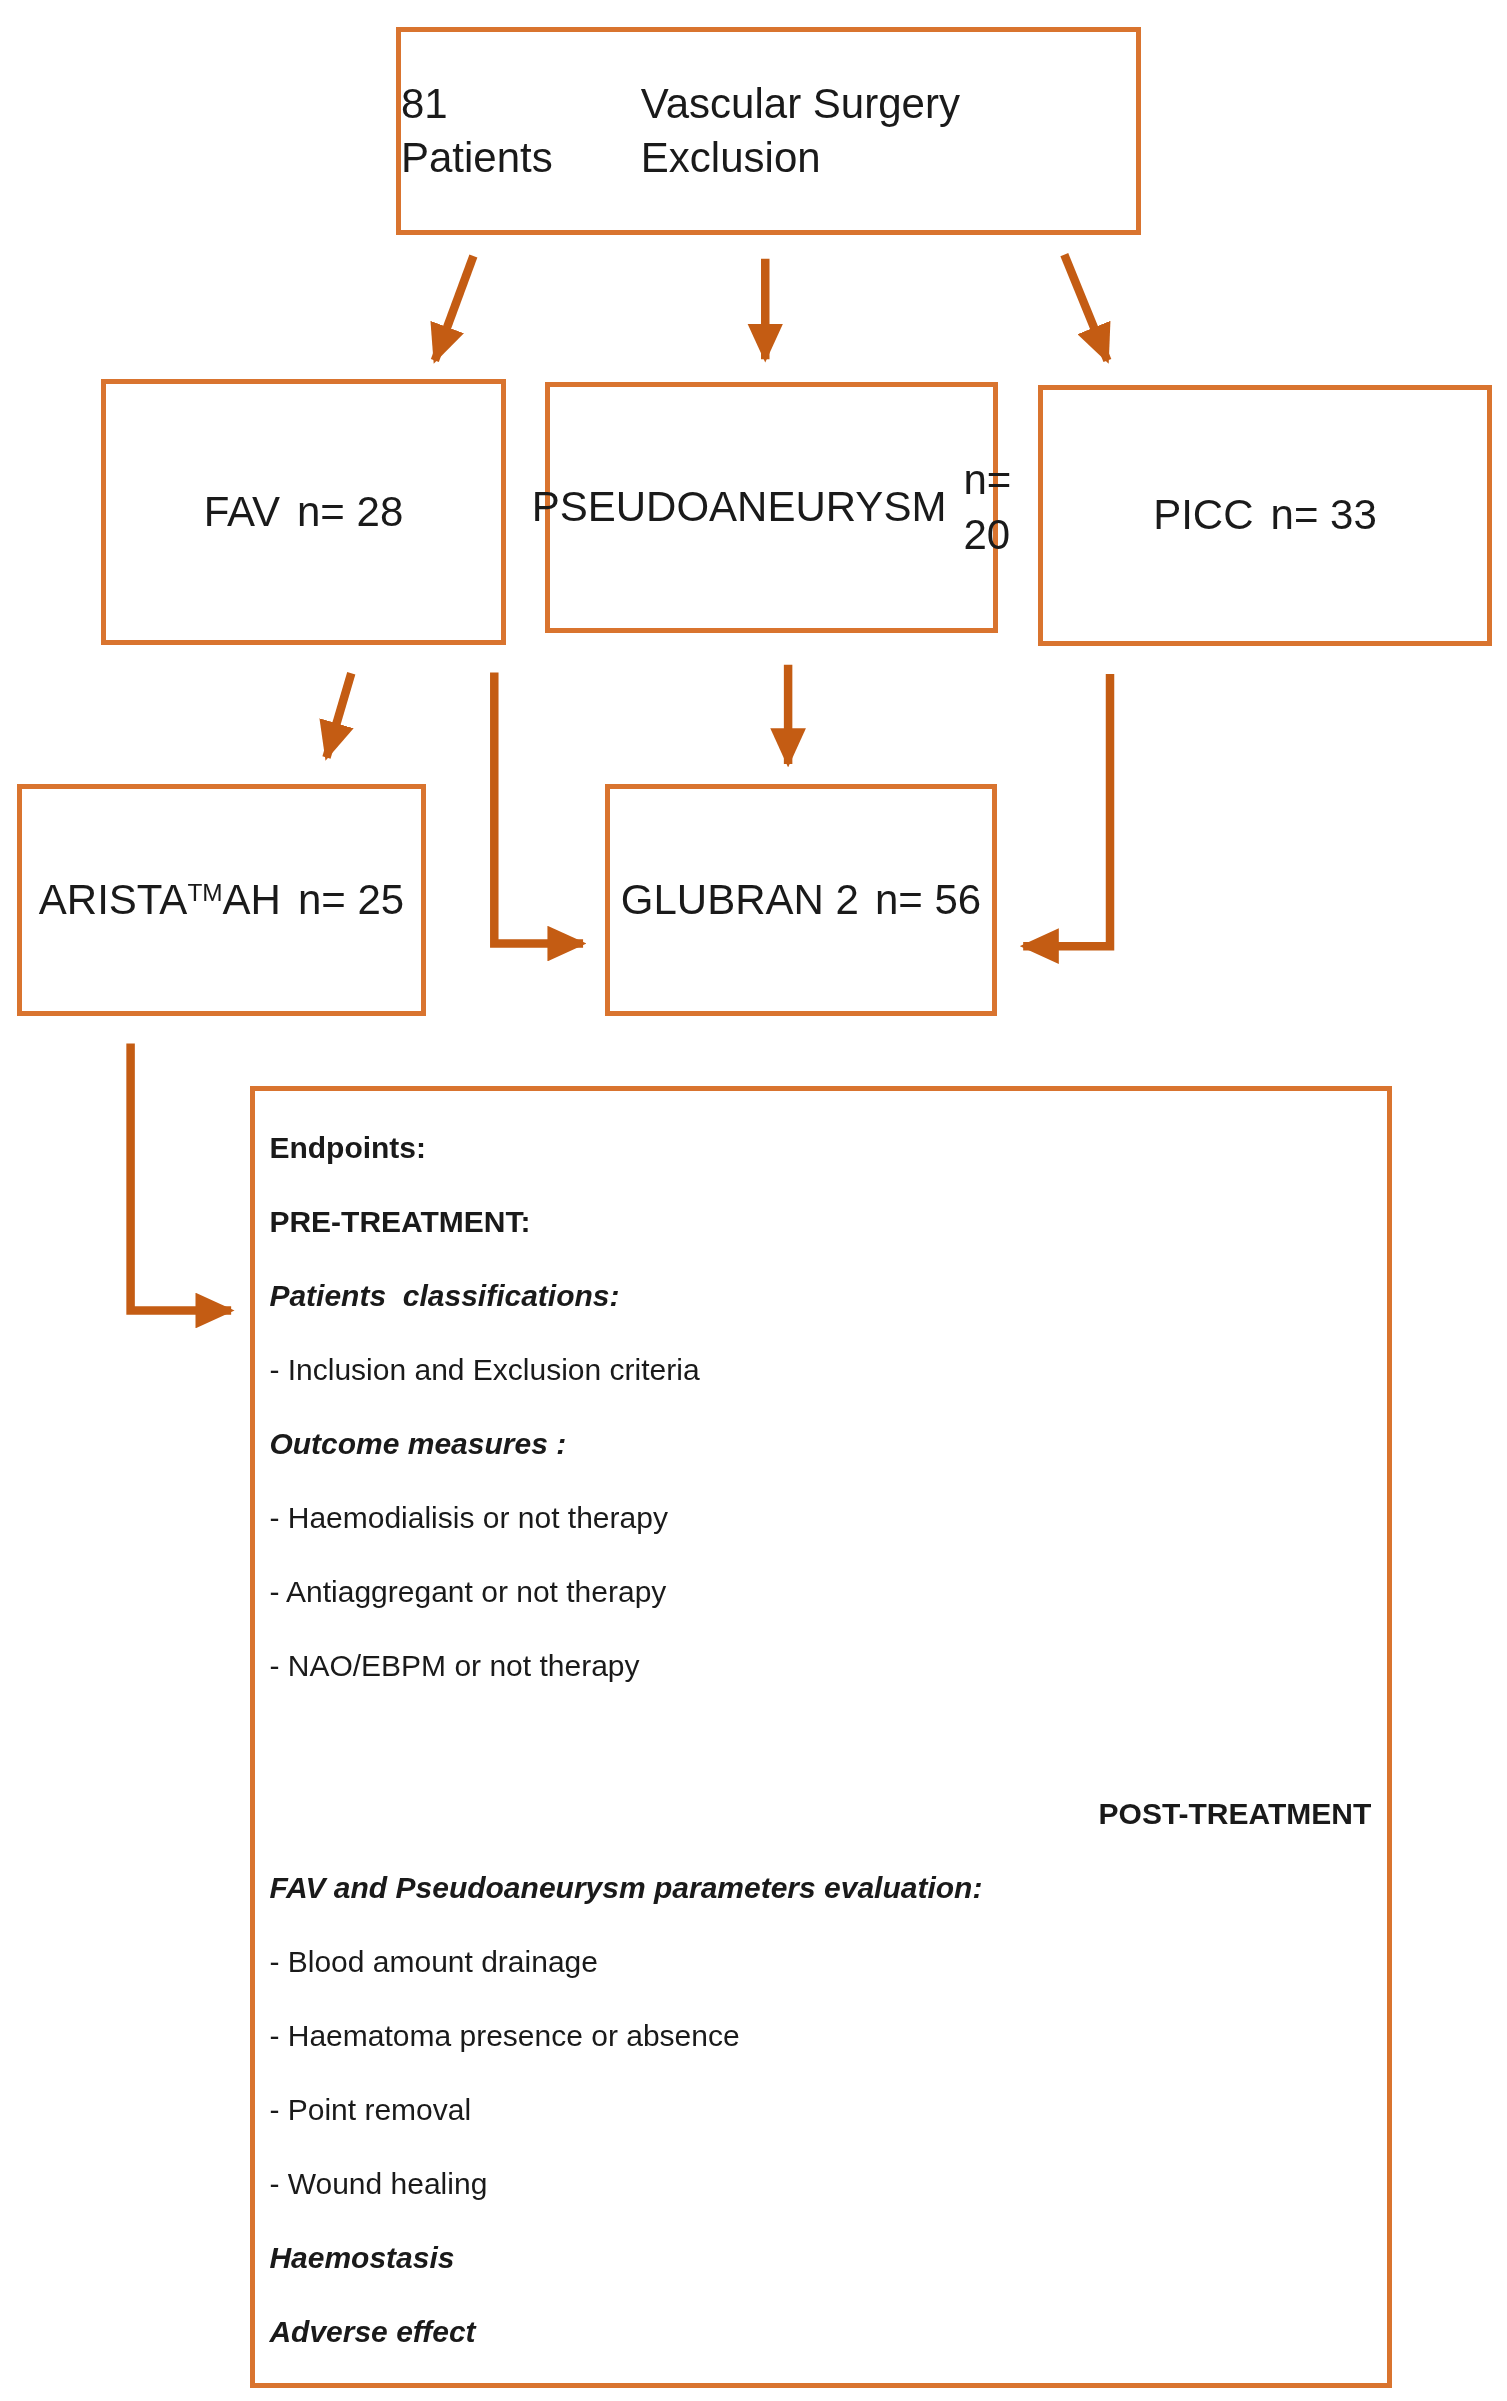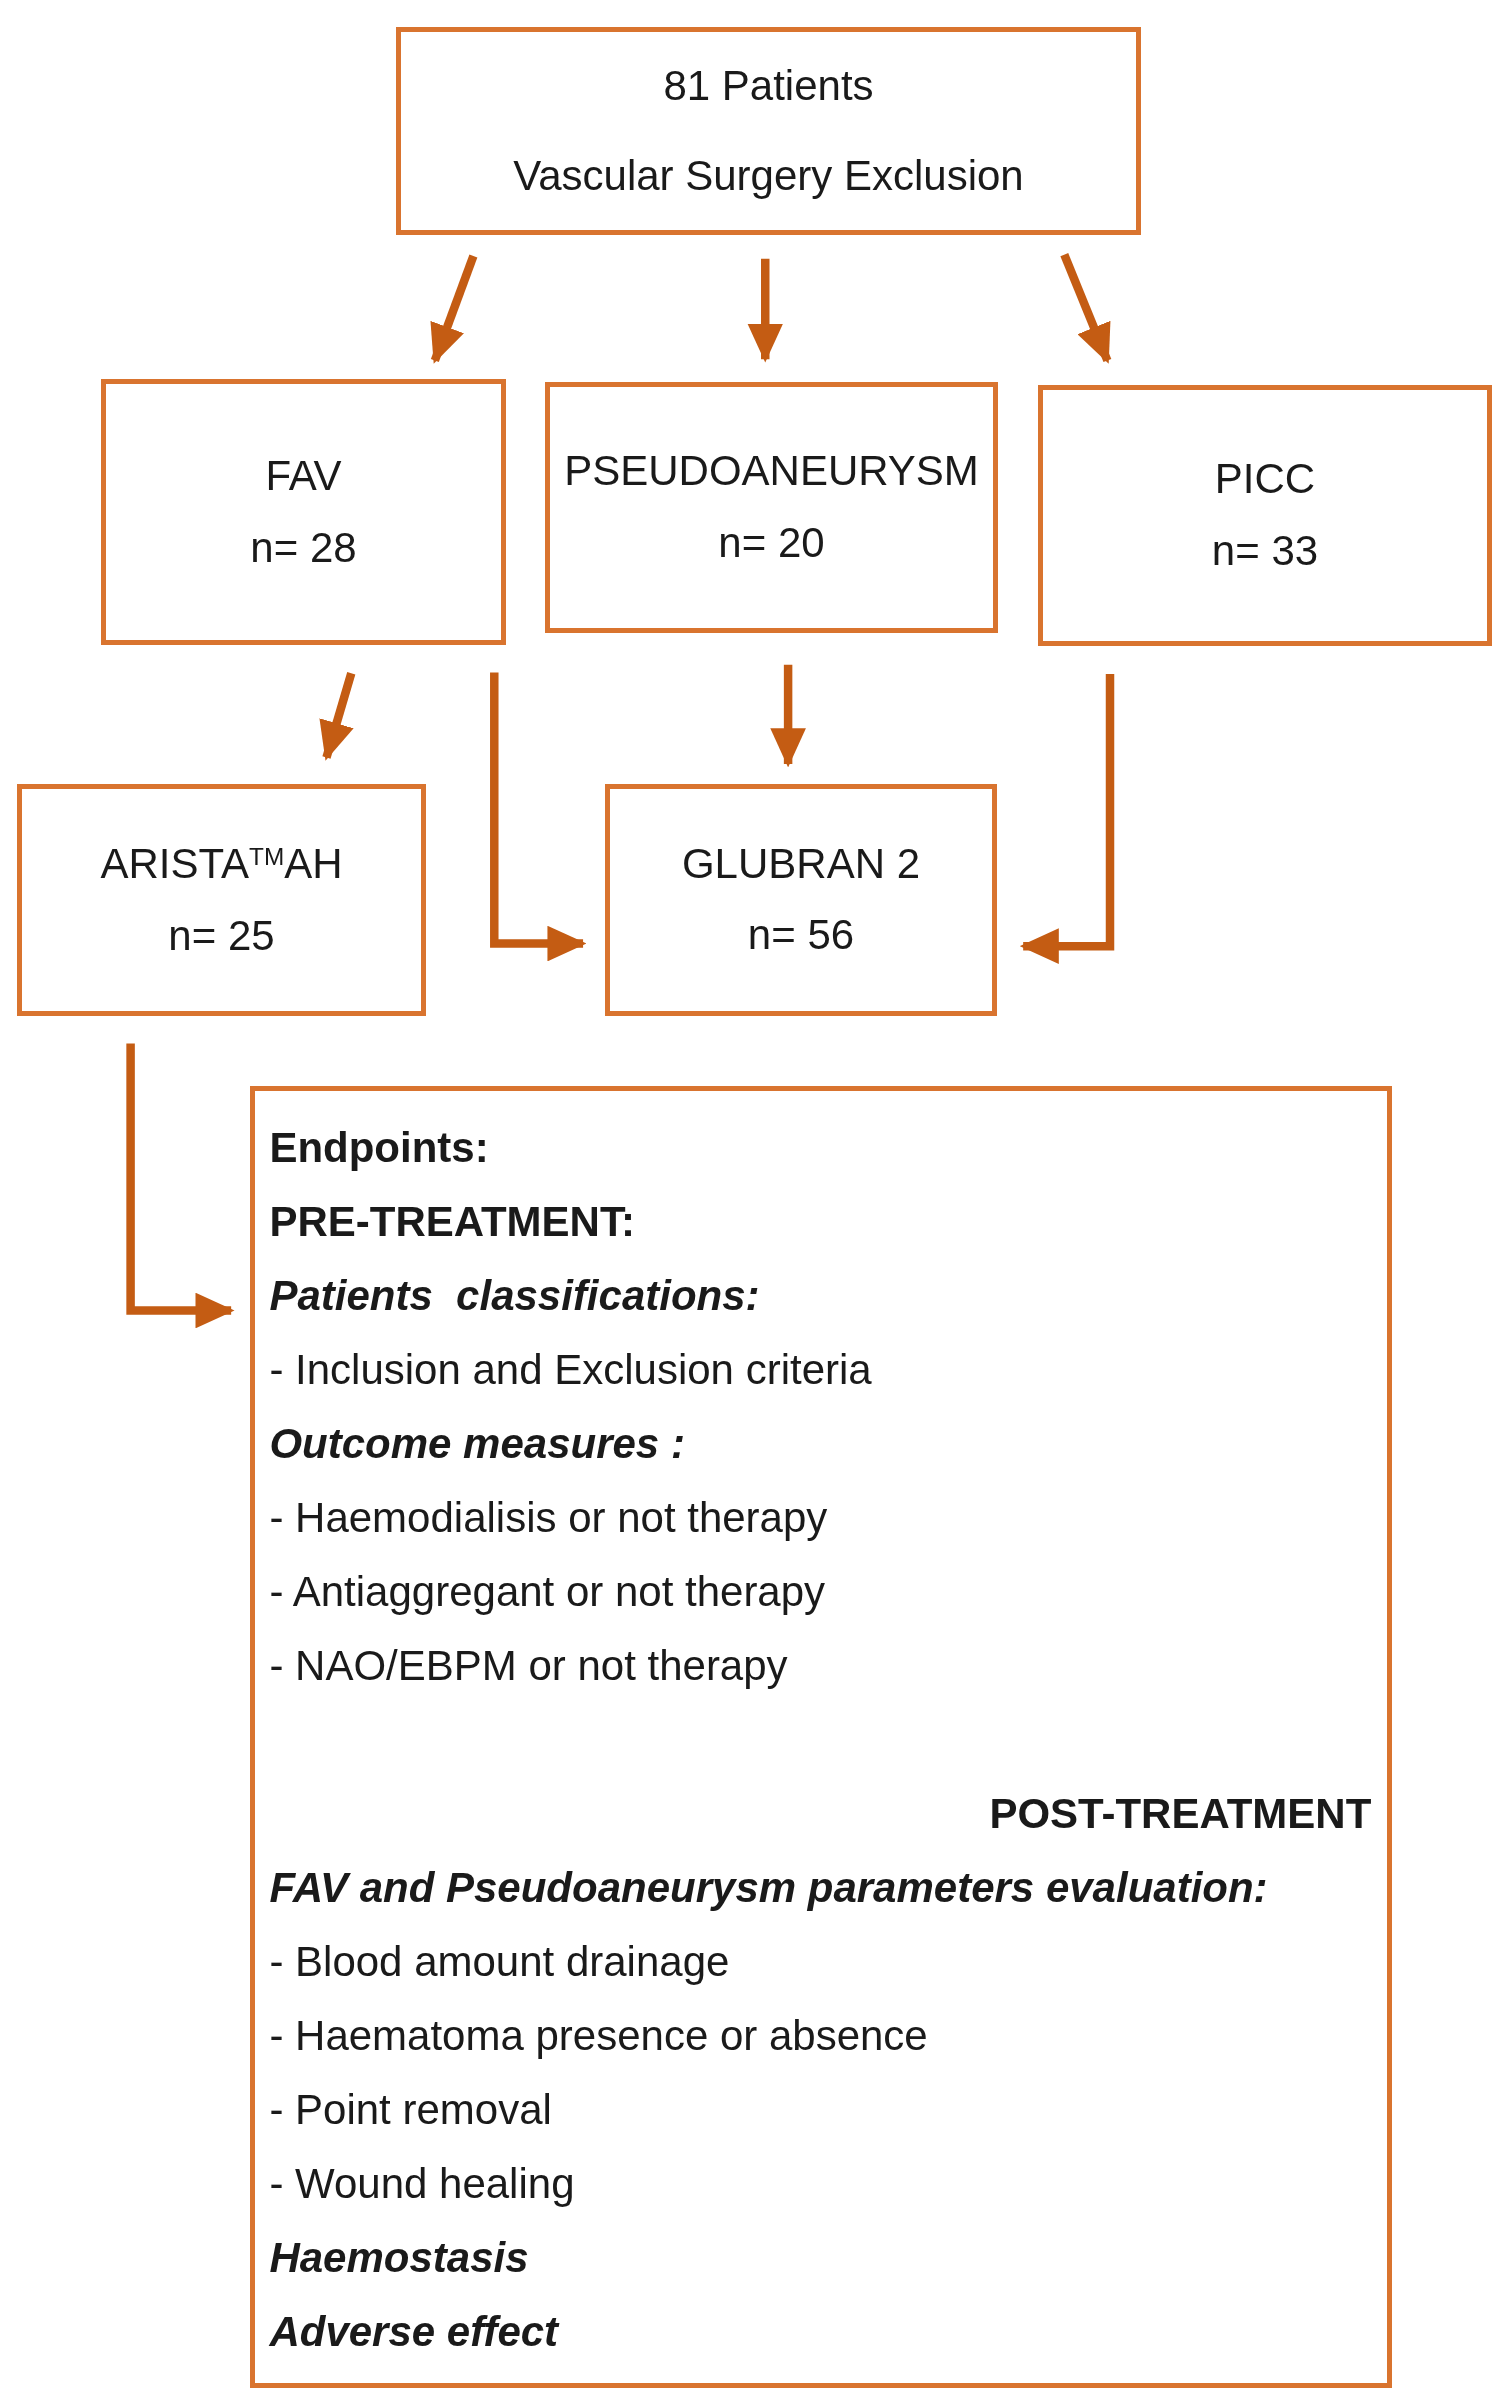--- a/index.html
+++ b/index.html
@@ -20,21 +20,21 @@
     left: 0; top: 0;
     width: 1507px; height: 2401px;
     pointer-events: none;
   }
   .node {
     position: absolute;
     background: #ffffff;
     border: 5.9px solid #d9742f;
     box-sizing: border-box;
     display: flex;
-    flex-direction: column;
+    flex-direction: row;
     align-items: center;
     justify-content: center;
     text-align: left;
   }
   .node .box-line {
     font-size: 42px;
     line-height: 1.3;
     white-space: pre-wrap;
   }
   #box-patients { left: 396px; top: 27.4px; width: 745px; height: 208px; gap: 36px; }
@@ -50,21 +50,21 @@
   #box-endpoints {
     position: absolute;
     left: 250px; top: 1086px;
     width: 1142px; height: 1302px;
     background: #ffffff;
     border: 5.9px solid #d9742f;
     box-sizing: border-box;
     padding: 19.6px 15.7px 0 14.4px;
   }
   .ep-line {
-    font-size: 42px;
+    font-size: 30px;
     line-height: 74px;
     white-space: pre-wrap;
   }
   .ep-bold { font-weight: bold; }
   .ep-bold-italic { font-weight: bold; font-style: italic; }
   .gap-above { margin-top: 74px; text-align: right; }
 </style>
 </head>
 <body>
 

